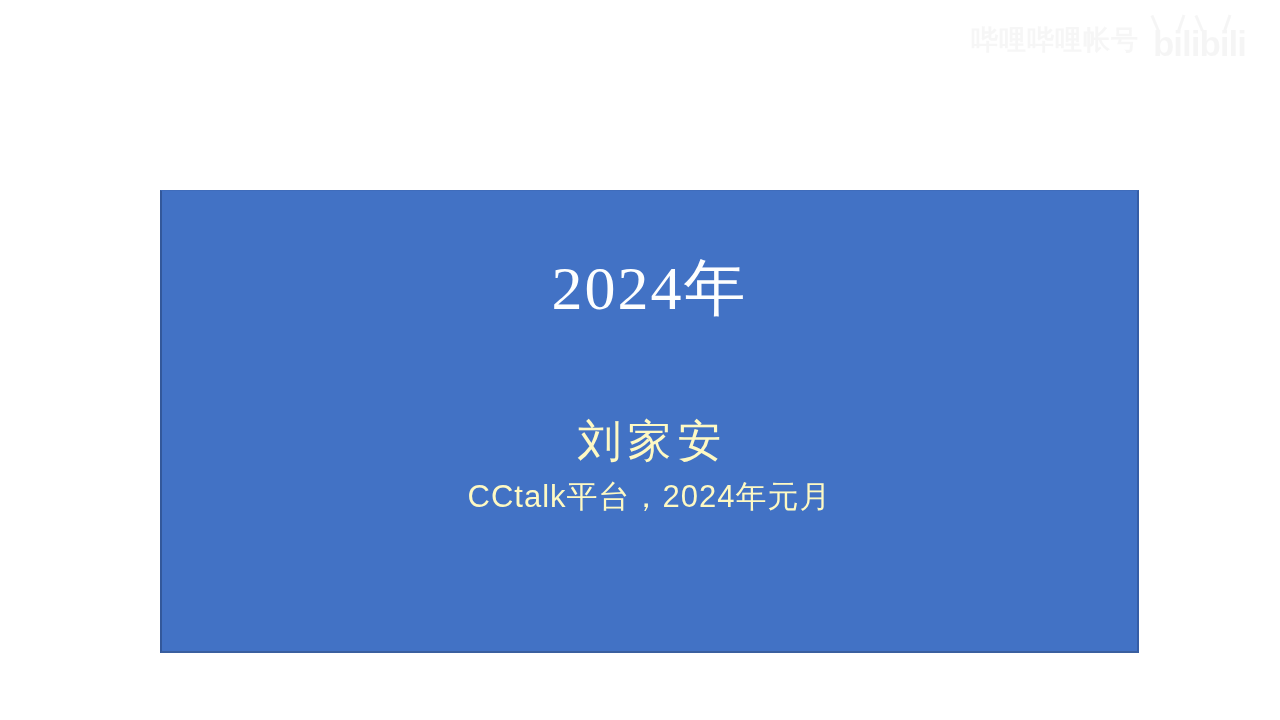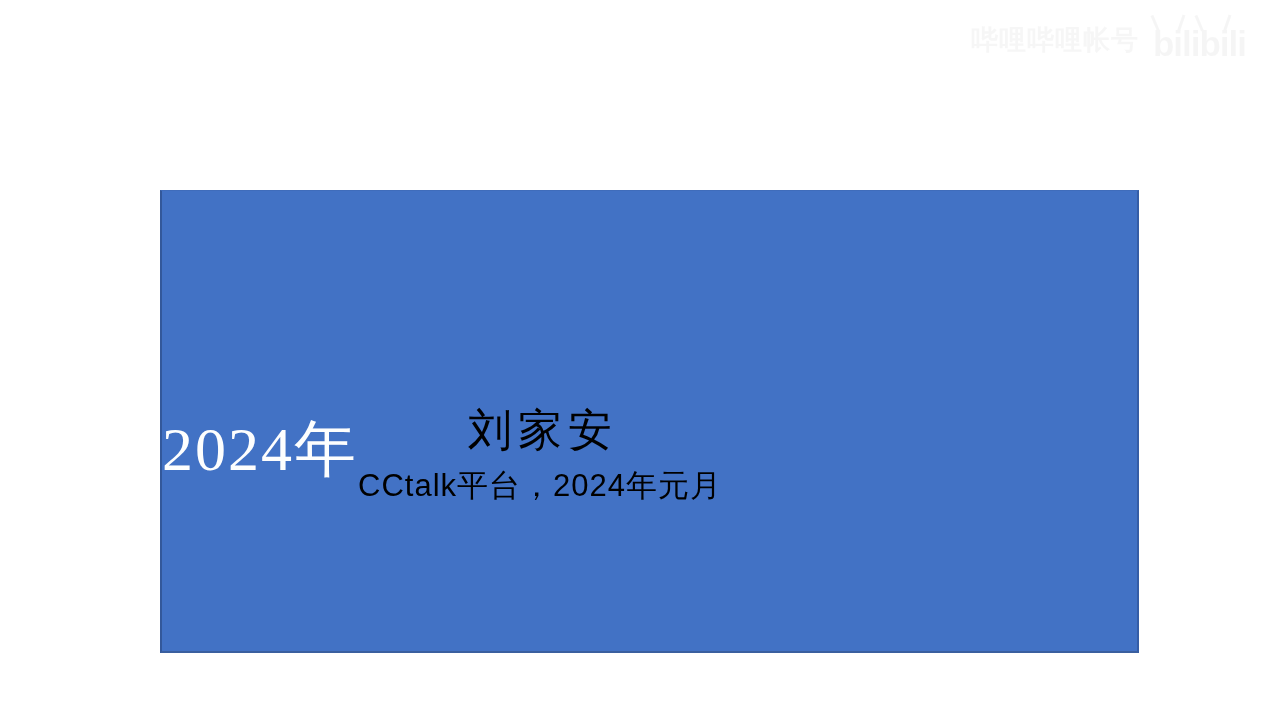--- a/index.html
+++ b/index.html
@@ -82,43 +82,44 @@
     border-top: 1px solid #3f6cbb;
     border-right: 2px solid #355da6;
     box-sizing: border-box;
     overflow: hidden;
   }
 
   .slide-inner {
     position: absolute;
     inset: 0;
     display: flex;
+    flex-direction: column;
     align-items: center;
   }
 
   .title-block {
     margin-top: 57px;
     text-align: center;
     color: #fdfefe;
   }
   .title-line {
     font-size: 62px;
     line-height: 1.32;
     letter-spacing: 2px;
     font-weight: 400;
     white-space: nowrap;
   }
   .title-line.line2 {
     letter-spacing: 4px;
   }
 
   .author-block {
-    margin-top: 67px;
+    margin-top: 86px;
     text-align: center;
-    color: #000000;
+    color: #fef9c3;
   }
   .author-name {
     font-size: 44px;
     line-height: 1.18;
     letter-spacing: 6px;
     padding-left: 6px;
     white-space: nowrap;
   }
   .author-meta {
     margin-top: 10px;

